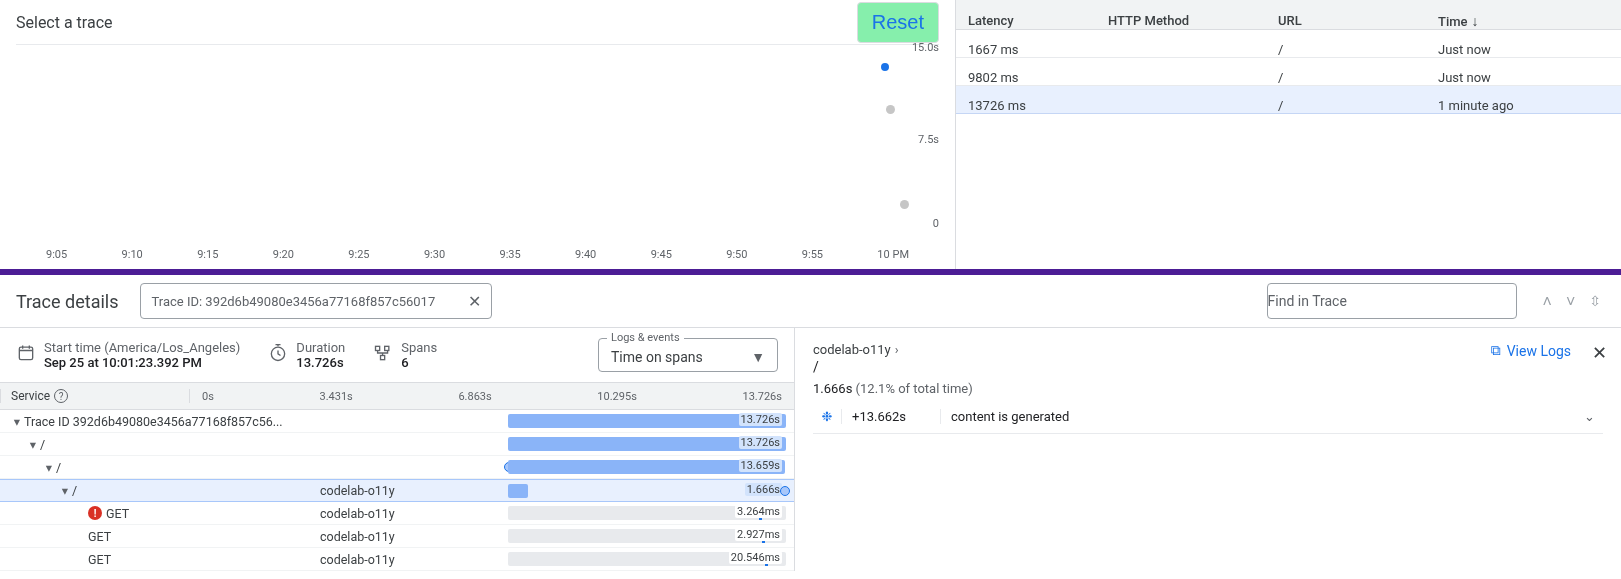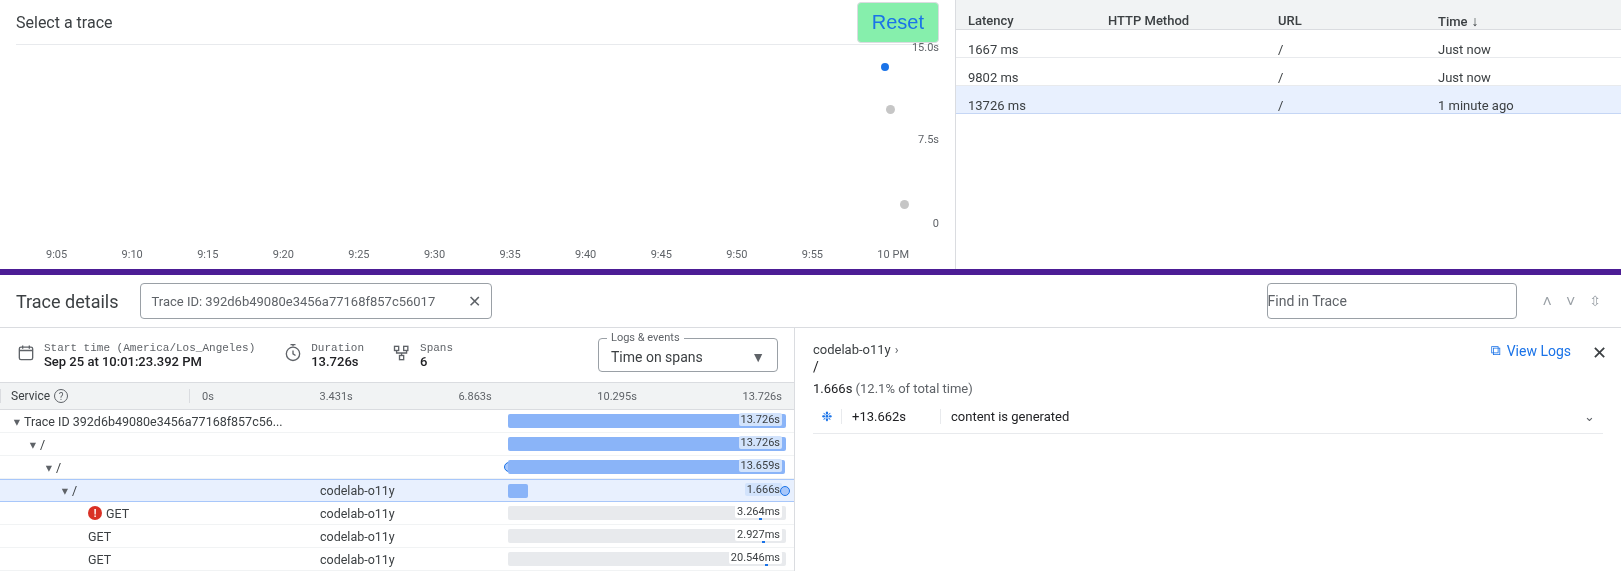--- a/index.html
+++ b/index.html
@@ -102,21 +102,21 @@
   .nav-chevs span { cursor:pointer; padding:4px;}
   
   .detail-content { display:flex; }
   .left-detail { flex:0 0 795px; border-right:1px solid #dadce0; }
   .meta-row {
     display:flex; align-items:center; gap:28px;
     padding: 10px 16px;
   }
   .meta-block { display:flex; align-items:center; gap:8px; }
   .meta-block .icon { color:#5f6368; font-size:18px; }
-  .meta-text small { display:block; font-size:11px; color:#5f6368;font-family:Liberation Mono, monospace; }
+  .meta-text small { display:block; font-size:13px; color:#5f6368; }
   .meta-text b { font-size:13px; font-weight:500; }
   .logs-dd {
     border:1px solid #9aa0a6; border-radius:4px;
     padding: 10px 12px 6px 12px;
     min-width:180px;
     position:relative;
     font-size:14px;
     color:#3c4043;
   }
   .logs-dd .lbl {

